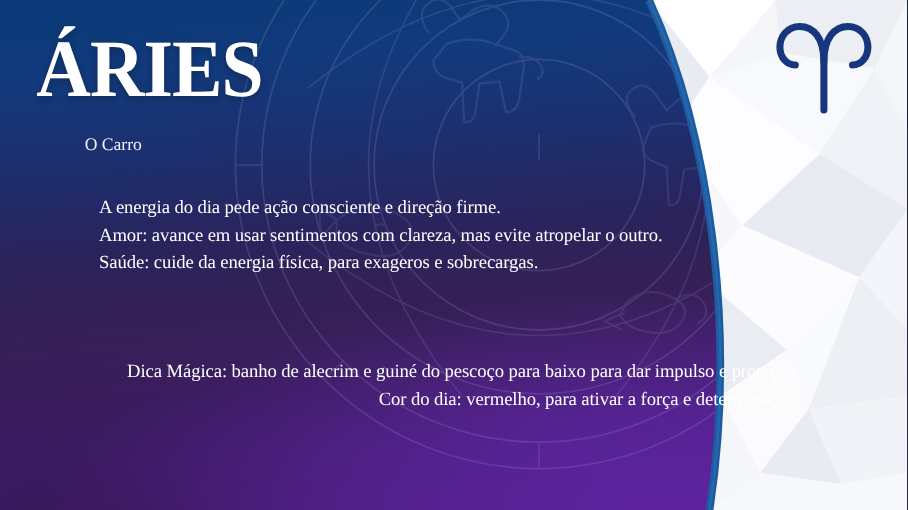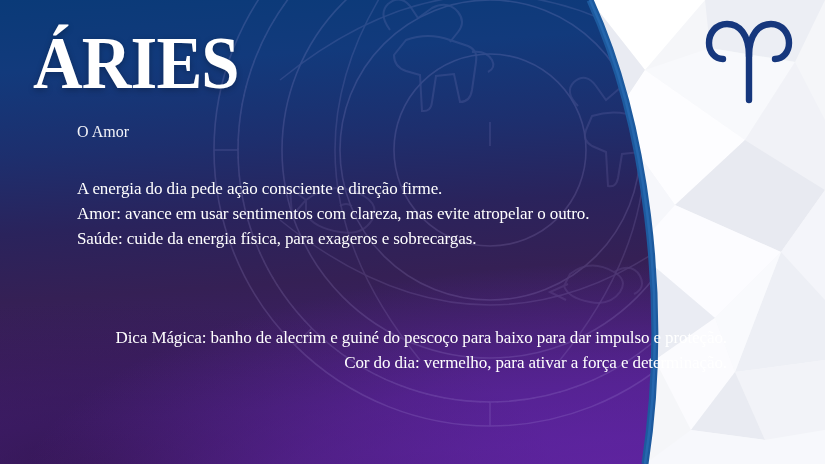--- a/index.html
+++ b/index.html
@@ -81,21 +81,21 @@
     color:#f2f3f8;
     line-height:1.2;
     white-space:nowrap;
   }
 
   .body-block{
     position:absolute;
     left:77px;
     width:650px;
   }
-  #para1{top:176px;}
+  #para1{top:176px;margin-left:13px;}
   #para2{top:325px;text-align:right;}
 
   .body-line{
     margin:0;
     font-size:17px;
     line-height:25px;
     color:#ffffff;
     white-space:nowrap;
     letter-spacing:-.1px;
   }
@@ -214,21 +214,21 @@
                C6 38 12 45 20 45" fill="none" stroke="#16377d" stroke-width="6.4" stroke-linecap="round" stroke-linejoin="round"></path>
       <path d="M46 42
                C46 20 56 10 68 10
                C79 10 86 19 86 29
                C86 38 80 45 72 45" fill="none" stroke="#16377d" stroke-width="6.4" stroke-linecap="round" stroke-linejoin="round"></path>
     </svg>
   </div>
 
   <h1 class="title">ÁRIES</h1>
 
-  <p class="subtitle">O Amor</p>
+  <p class="subtitle">O Carro</p>
 
   <div class="body-block" id="para1">
     <p class="body-line">A energia do dia pede ação consciente e direção firme.</p>
     <p class="body-line">Amor: avance em usar sentimentos com clareza, mas evite atropelar o outro.</p>
     <p class="body-line">Saúde: cuide da energia física, para exageros e sobrecargas.</p>
   </div>
 
   <div class="body-block" id="para2">
     <p class="body-line wrapcont">Dica Mágica: banho de alecrim e guiné do pescoço para baixo para dar impulso e proteção.</p>
     <p class="body-line">Cor do dia: vermelho, para ativar a força e determinação.</p>

